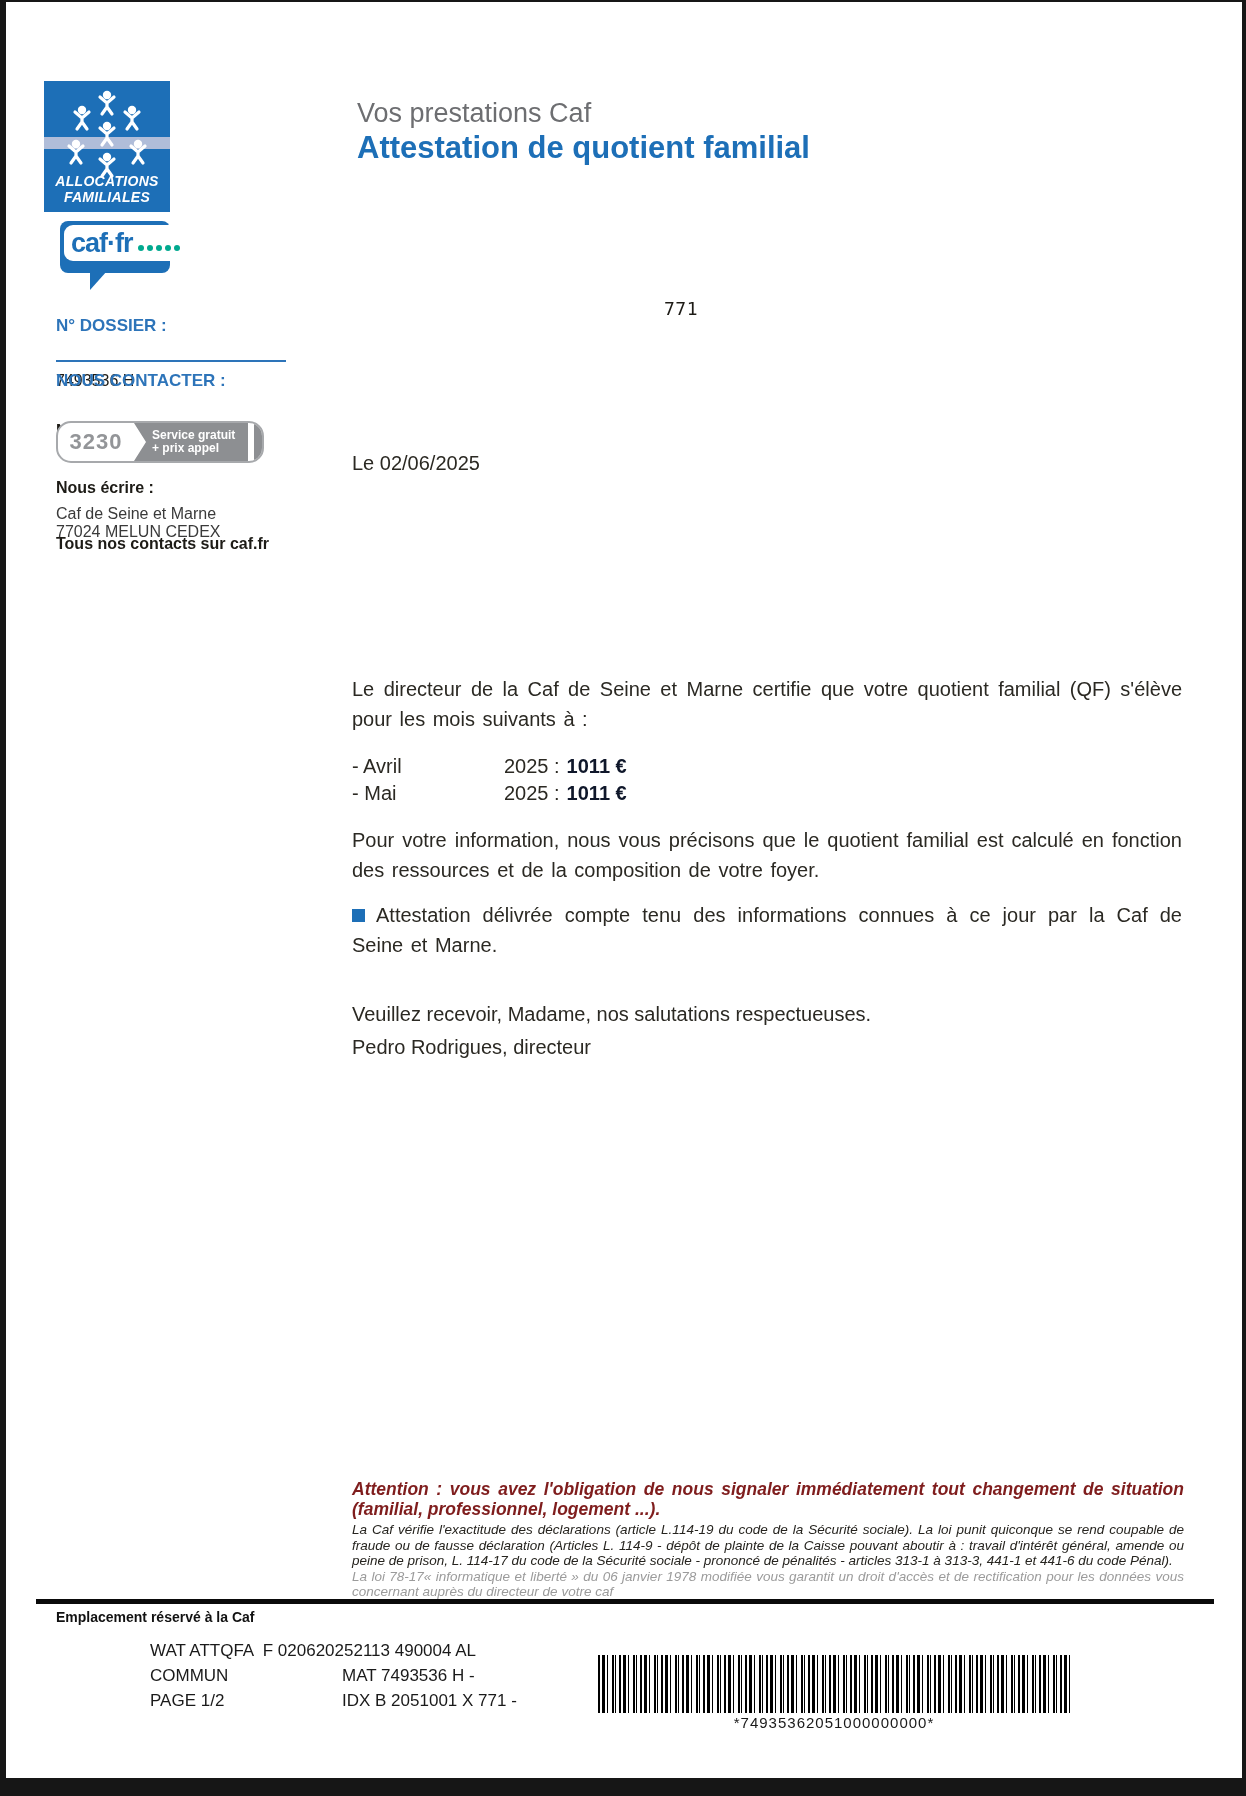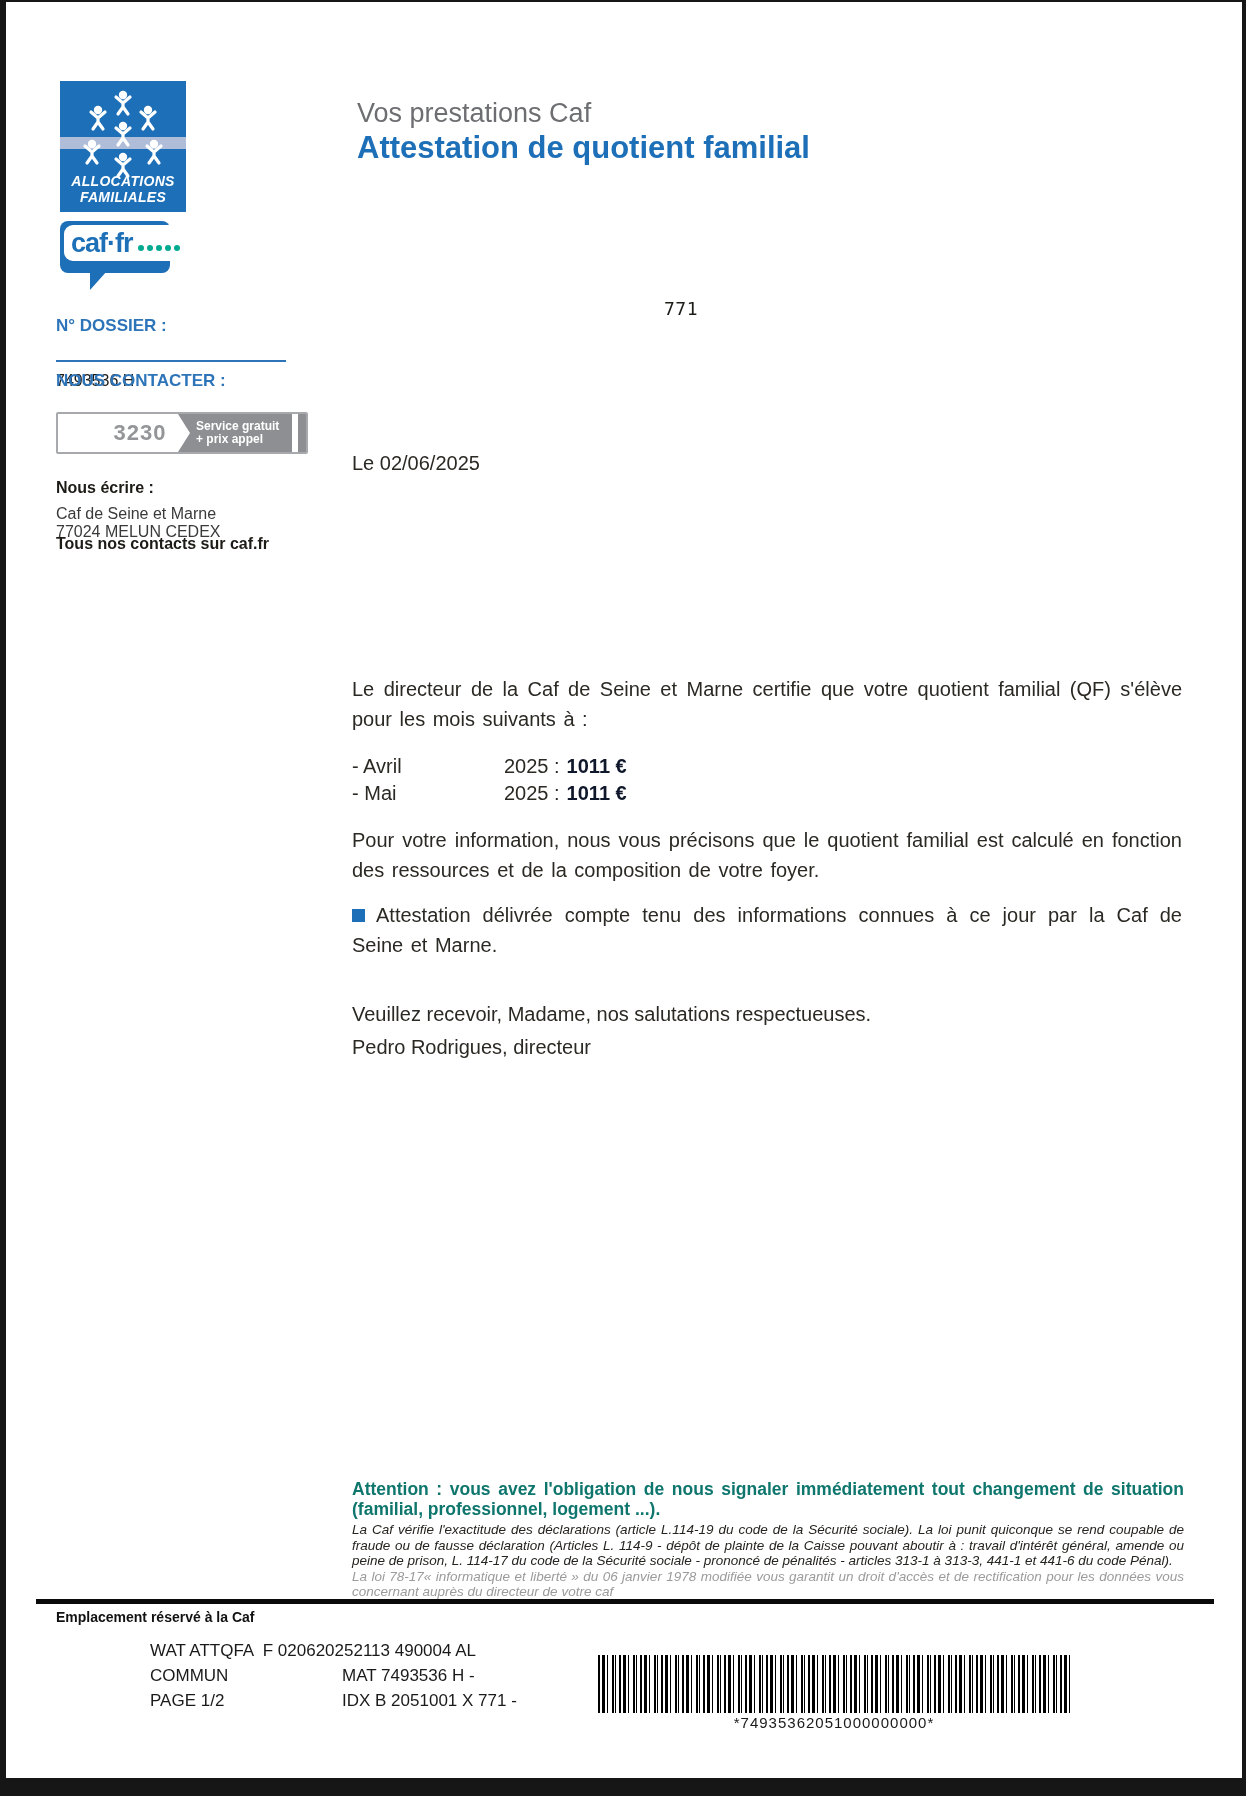--- a/index.html
+++ b/index.html
@@ -2,43 +2,43 @@
 <html><head>
 <meta charset="utf-8">
 <style>
   html,body{margin:0;padding:0;background:#161616;}
   .canvas{position:relative;width:1246px;height:1796px;background:#161616;overflow:hidden;
           font-family:"Liberation Sans",sans-serif;color:#26241f;}
   .page{position:absolute;left:6px;top:2px;width:1236px;height:1776px;background:#ffffff;}
   .abs{position:absolute;}
 
   
-  .logo-af{left:54px;top:79px;width:126px;height:131px;background:#1d6fb7;}
+  .logo-af{left:38px;top:79px;width:126px;height:131px;background:#1d6fb7;}
   .logo-af .band{position:absolute;left:0;right:0;top:56px;height:12px;background:#b0bdd9;}
   .logo-af svg{position:absolute;left:0;top:2px;}
   .logo-af .aftext{position:absolute;left:0;right:0;bottom:7px;text-align:center;color:#fff;
                    font-style:italic;font-weight:bold;font-size:14px;line-height:16px;letter-spacing:.3px;}
   
   .logo-caf{left:54px;top:219px;width:110px;height:52px;background:#1d6fb7;border-radius:8px;}
   .logo-caf .bubble{position:absolute;left:4px;top:4px;width:128px;height:36px;background:#fff;
                     border-radius:9px;display:flex;align-items:center;padding-left:7px;}
   .logo-caf .cafword{color:#1d6fb7;font-weight:bold;font-size:27px;letter-spacing:-1px;line-height:1;}
   .dots{display:flex;gap:3px;margin-left:5px;margin-top:10px;}
   .dots i{width:6px;height:6px;border-radius:50%;background:#00a98f;display:block;}
   .logo-caf .tail{position:absolute;left:30px;top:50px;width:0;height:0;
                   border-top:19px solid #1d6fb7;border-right:17px solid transparent;}
 
   
   .sb-blue{color:#2d74b9;font-weight:bold;font-size:17px;white-space:pre;}
   .sb-bold{font-weight:bold;font-size:16px;color:#1d1b16;white-space:pre;margin-top:30px;}
   .sb-plain{font-size:16px;color:#3a3a3a;white-space:pre;margin-top:36px;}
   .hr-blue{left:50px;top:358px;width:230px;height:2px;background:#2d74b9;}
 
-  .badge{left:50px;top:410px;width:204px;height:38px;background:#fff;border:2px solid #a7a9ac;
-         border-radius:2px;display:flex;overflow:hidden;padding-left:44px;}
+  .badge{left:50px;top:419px;width:204px;height:38px;background:#fff;border:2px solid #a7a9ac;
+         border-radius:15px;display:flex;overflow:hidden;}
   .badge .num{width:76px;display:flex;align-items:center;justify-content:center;
               color:#939598;font-weight:bold;font-size:22px;letter-spacing:1px;}
   .badge .note{position:relative;flex:1;background:#8d8f92;color:#fff;font-weight:bold;
                font-size:12px;line-height:13px;display:flex;flex-direction:column;justify-content:center;
                padding-left:18px;clip-path:polygon(0 0,100% 0,100% 100%,0 100%,12px 50%);}
   .badge .slit{position:absolute;top:0;bottom:0;right:8px;width:6px;background:#fff;}
 
   
   .suptitle{left:351px;top:96px;font-size:27px;color:#6d6e71;}
   .doc-title{left:351px;top:128px;font-size:31px;font-weight:bold;color:#1d6fb7;}
@@ -50,21 +50,21 @@
   
   .bodytxt{font-size:20px;line-height:30px;color:#2b2923;}
   .just{text-align:justify;word-spacing:2px;}
   .qfrow{display:flex;font-size:20px;color:#2b2923;}
   .qfrow .m{width:152px;}
   .qfrow .v{color:#0f172a;font-weight:bold;margin-left:7px;}
   .bullet-sq{display:inline-block;width:13px;height:13px;background:#1d6fb7;margin-right:11px;}
 
   
   .attn{left:346px;top:1477px;width:832px;}
-  .attn .t{color:#0f766e;font-weight:bold;font-size:17.5px;line-height:20px;text-align:justify;}
+  .attn .t{color:#7f1d1d;font-weight:bold;font-style:italic;font-size:17.5px;line-height:20px;text-align:justify;}
   .attn .legal{margin-top:3px;font-style:italic;font-size:13.5px;line-height:15.5px;color:#26241f;text-align:justify;}
   .attn .cnil{font-style:italic;font-size:13.5px;line-height:15.5px;color:#9b9b9b;text-align:justify;}
 
   
   .rule{left:30px;top:1597px;width:1178px;height:5px;background:#0a0a0a;}
   .reserved{left:50px;top:1607px;font-weight:bold;font-size:14px;color:#111;}
   .fcode{font-size:17px;color:#1a1a1a;white-space:pre;}
   .barcode{left:592px;top:1653px;width:472px;height:58px;background-color:#fff;
     background-image:repeating-linear-gradient(90deg,
       #000 0 2px,#fff 2px 4px,#000 4px 7px,#fff 7px 9px,#000 9px 10px,

